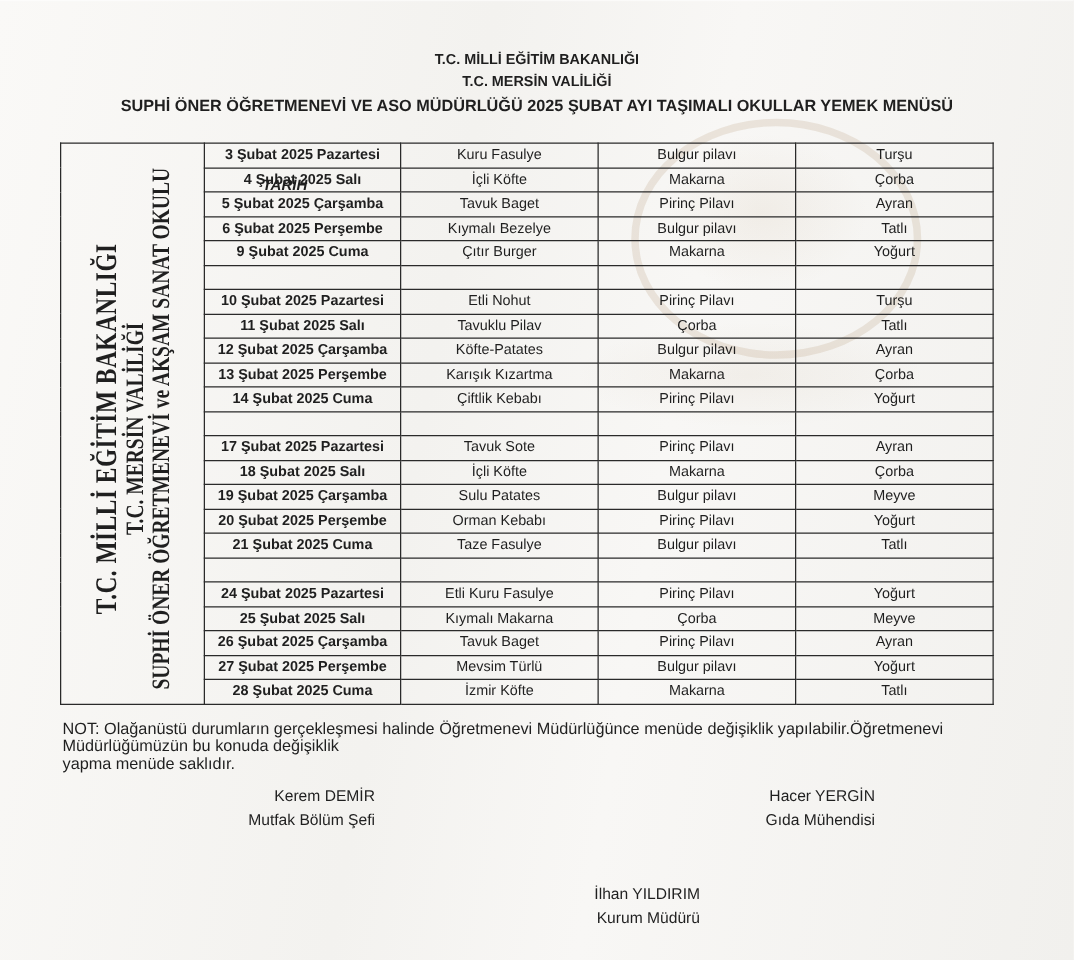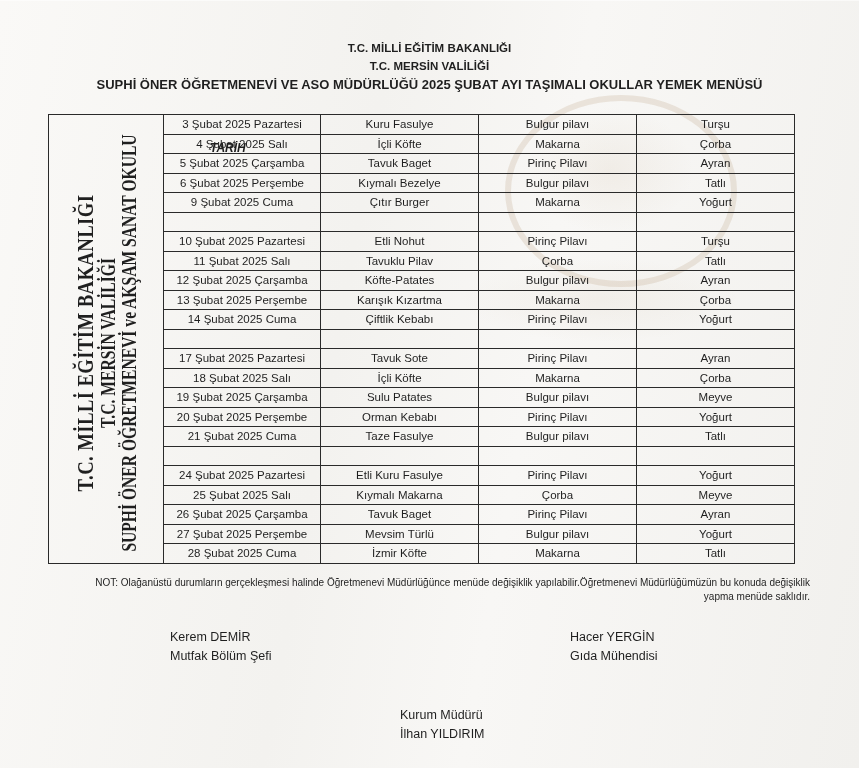--- a/index.html
+++ b/index.html
@@ -32,38 +32,38 @@
   table.menu {
     position: absolute; left: 48px; top: 114px;
     border-collapse: collapse; table-layout: fixed;
     width: 746px;
   }
   table.menu td {
     border: 1.3px solid #2a2a2a;
     height: 18.5px; padding: 0;
     text-align: center; font-size: 11.5px; white-space: nowrap; overflow: hidden;
   }
-  td.date { font-size: 10px; }
+  td.date { font-size: 10px; font-weight: bold; }
   td.side-label { position: relative; }
   .vert {
     position: absolute; left: 0; top: 0; width: 115px; height: 455px;
   }
   .vert-inner {
     position: absolute; left: 50%; top: 50%;
     transform: translate(-50%, -50%) rotate(-90deg);
     width: 455px; text-align: center;
     font-family: "Liberation Serif", serif; font-weight: bold;
     line-height: 1.05;
   }
   .vl1 { font-size: 24px; letter-spacing: 0.5px; transform: scaleX(0.78); display:block; }
   .vl2 { font-size: 20px; transform: scaleX(0.78); display:block; }
   .vl3 { font-size: 20px; transform: scaleX(0.78); display:block; white-space: nowrap; margin-left:-60px; margin-right:-60px; }
 
-  .note { position: absolute; left: 50px; width: 760px; top: 576px; text-align: right; font-size: 10px; line-height: 14px; }
-  .sig { position: absolute; text-align: left; font-size: 12.5px; line-height: 19px; }
+  .note { position: absolute; left: 50px; width: 760px; top: 576px; text-align: left; font-size: 13px; line-height: 14px; }
+  .sig { position: absolute; text-align: right; font-size: 12.5px; line-height: 19px; }
   .sig1 { left: 170px; width: 130px; top: 628px; }
   .sig2 { left: 570px; width: 130px; top: 628px; }
   .sig3 { left: 400px; width: 160px; top: 706px; }
 </style>
 </head>
 <body>
 
 <div class="paper"></div>
 <div class="stain" style="left:505px;top:95px;width:220px;height:180px;"></div>
 <div class="fold" style="left:0;top:0;width:859px;height:1px;"></div>
@@ -239,15 +239,15 @@
 
 <div class="sig sig1">
   <div>Kerem DEMİR</div>
   <div>Mutfak Bölüm Şefi</div>
 </div>
 <div class="sig sig2">
   <div>Hacer YERGİN</div>
   <div>Gıda Mühendisi</div>
 </div>
 <div class="sig sig3">
+  <div>İlhan YILDIRIM</div>
   <div>Kurum Müdürü</div>
-  <div>İlhan YILDIRIM</div>
 </div>
 
 </body></html>

